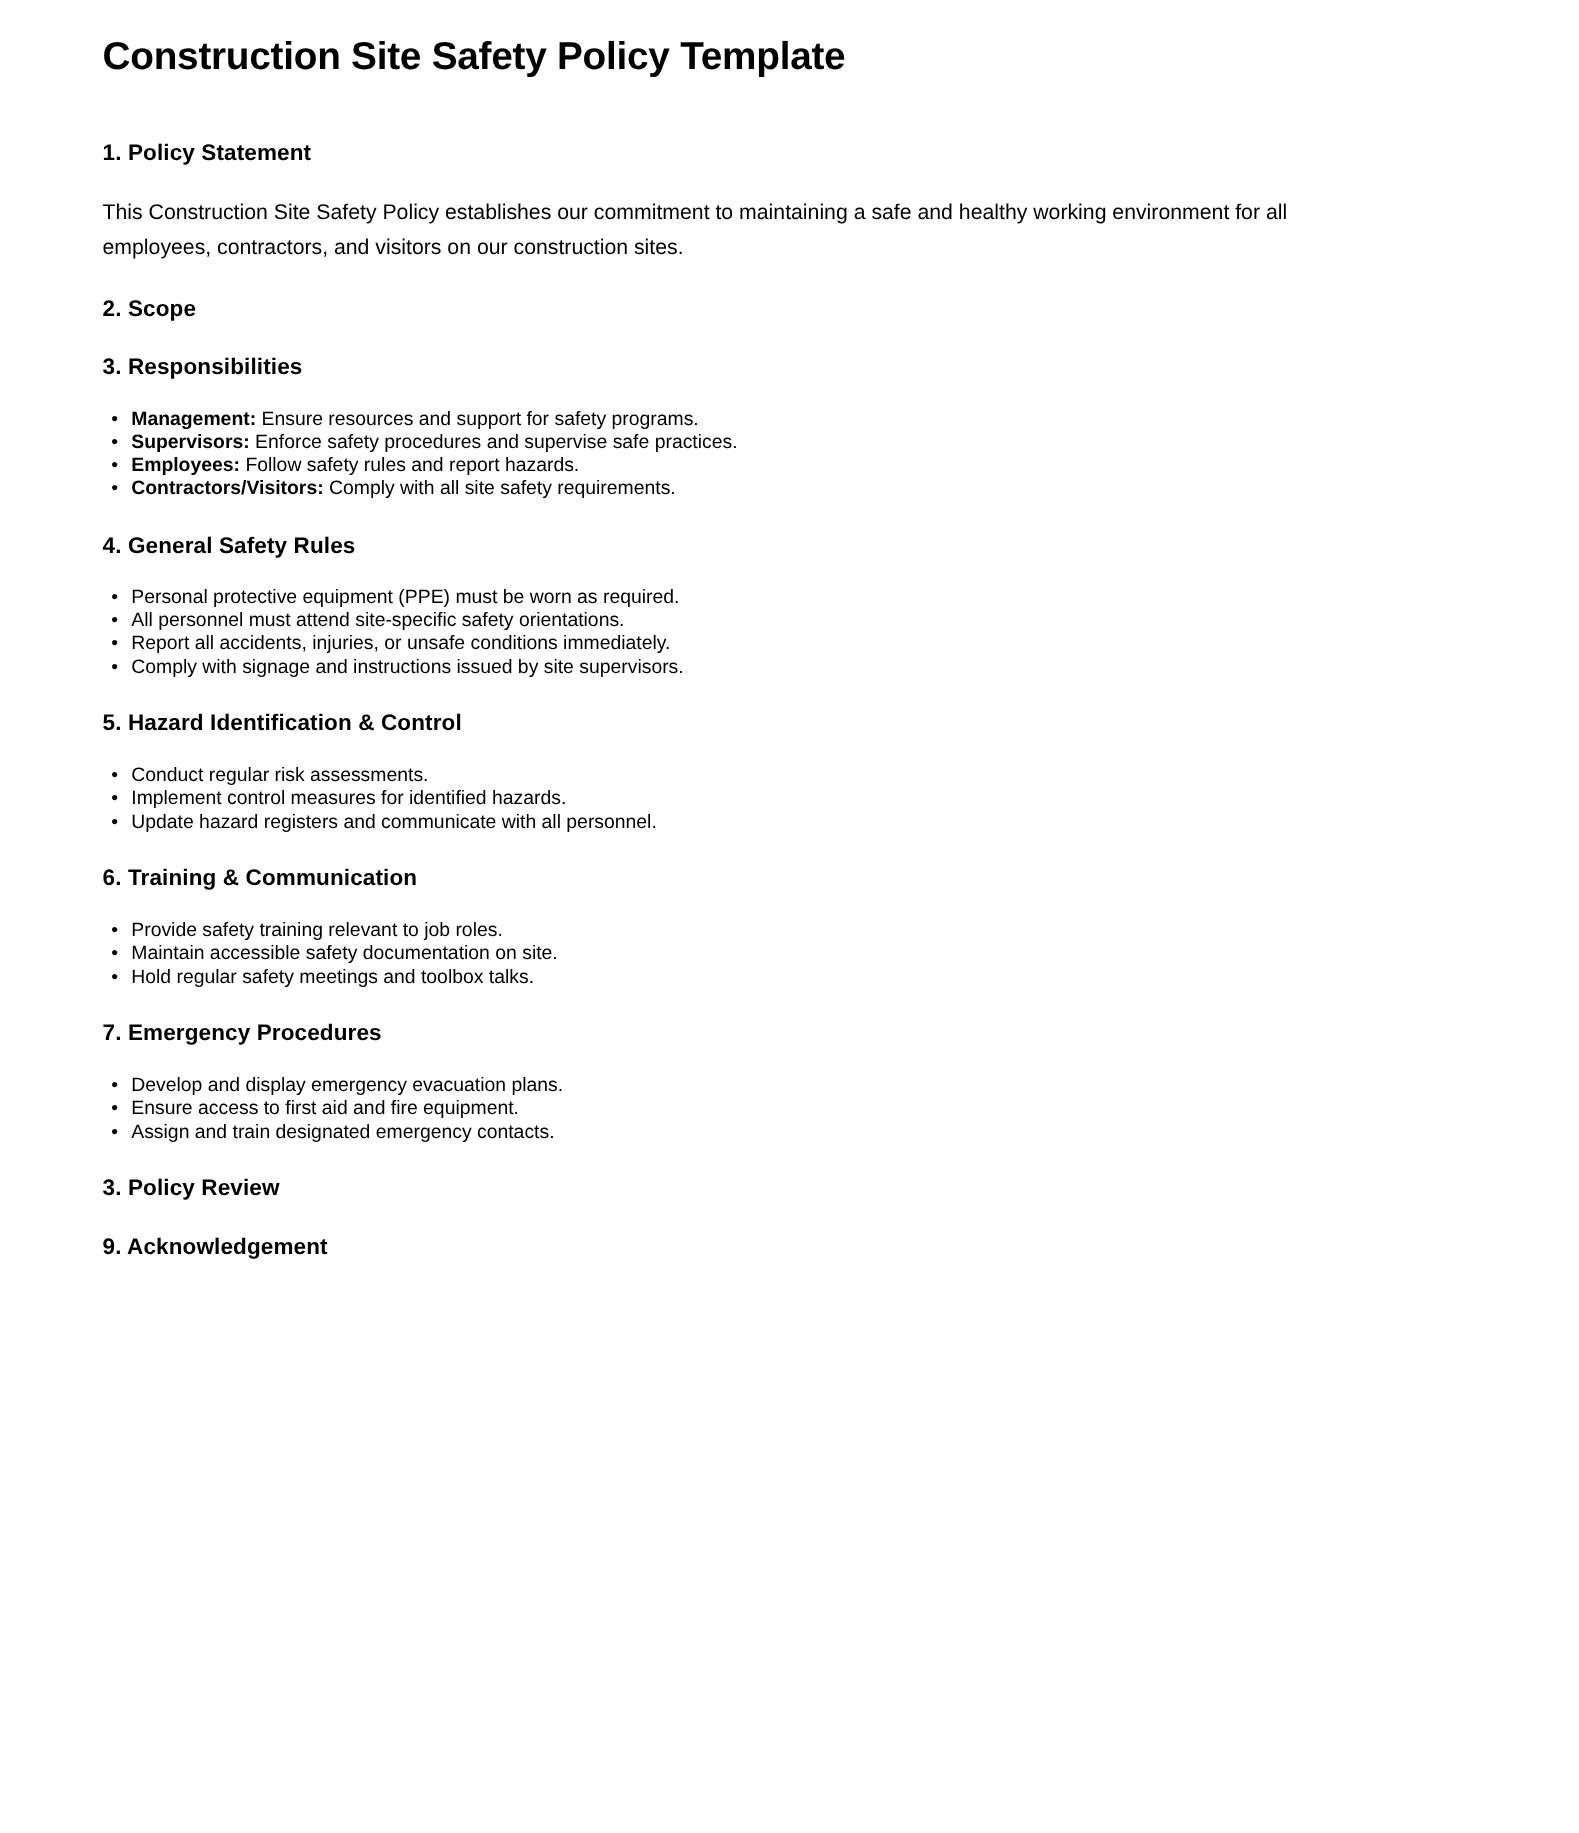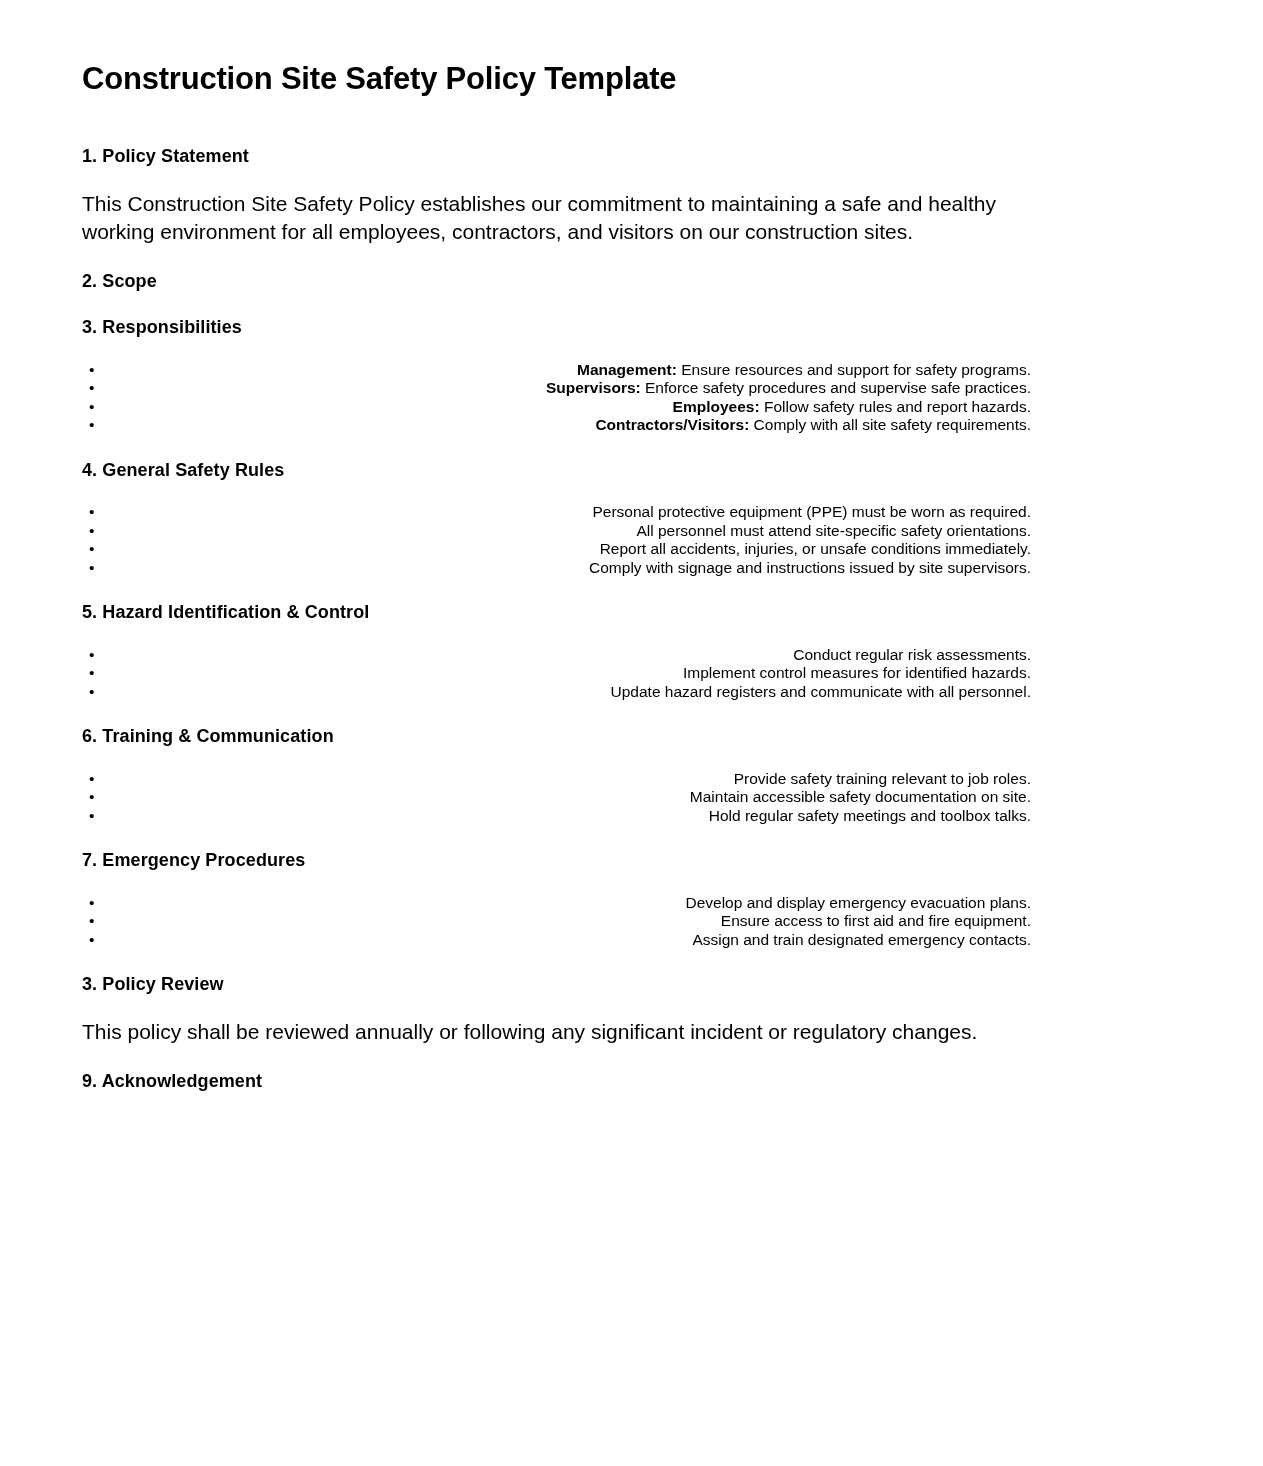--- a/index.html
+++ b/index.html
@@ -28,21 +28,21 @@
   .doc-clip {
     position: absolute;
     left: 0;
     top: 0;
     width: 1263px;
     height: 1302px;
     overflow: hidden;
   }
 
   .doc {
-    padding: 60px 83px 0 82px;
+    padding: 26px 83px 0 82px;
     box-sizing: border-box;
     width: 1114px;
   }
 
   .doc-title {
     font-size: 31px;
     font-weight: bold;
     line-height: 1.2;
     letter-spacing: -0.2px;
     margin: 0 0 48px 0;
@@ -58,31 +58,30 @@
 
   .section-heading {
     font-size: 18px;
     font-weight: bold;
     line-height: 1.25;
     letter-spacing: 0.1px;
     margin: 0 0 22px 0;
   }
 
   .para {
-    font-size: 21px;
+    font-size: 17px;
     line-height: 28px;
     margin: 0;
     max-width: 1098px;
   }
 
   ul.bullets {
     list-style: none;
     margin: 0;
     padding: 0;
-    text-align: right;
   }
 
   ul.bullets li {
     position: relative;
     font-size: 15.5px;
     line-height: 18.5px;
     padding-left: 23px;
     margin: 0;
   }
 
@@ -159,21 +158,20 @@
         <h2 class="section-heading">7. Emergency Procedures</h2>
         <ul class="bullets">
           <li><span>Develop and display emergency evacuation plans.</span></li>
           <li><span>Ensure access to first aid and fire equipment.</span></li>
           <li><span>Assign and train designated emergency contacts.</span></li>
         </ul>
       </section>
 
       <section class="section">
         <h2 class="section-heading">3. Policy Review</h2>
-        <p class="para">This policy shall be reviewed annually or following any significant incident or regulatory changes.</p>
       </section>
 
       <section class="section">
         <h2 class="section-heading">9. Acknowledgement</h2>
 
       </section>
 
     </div>
   </div>
 </div>

